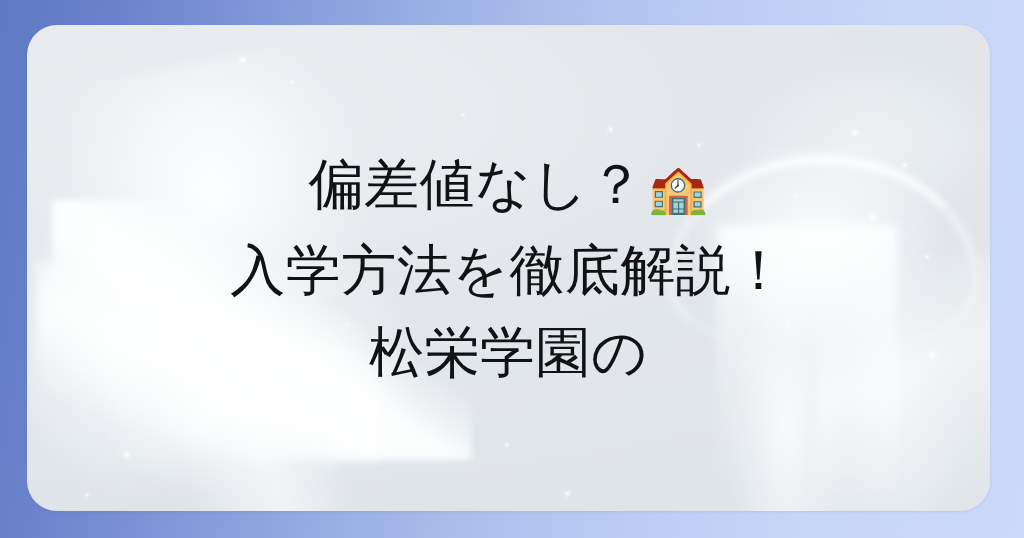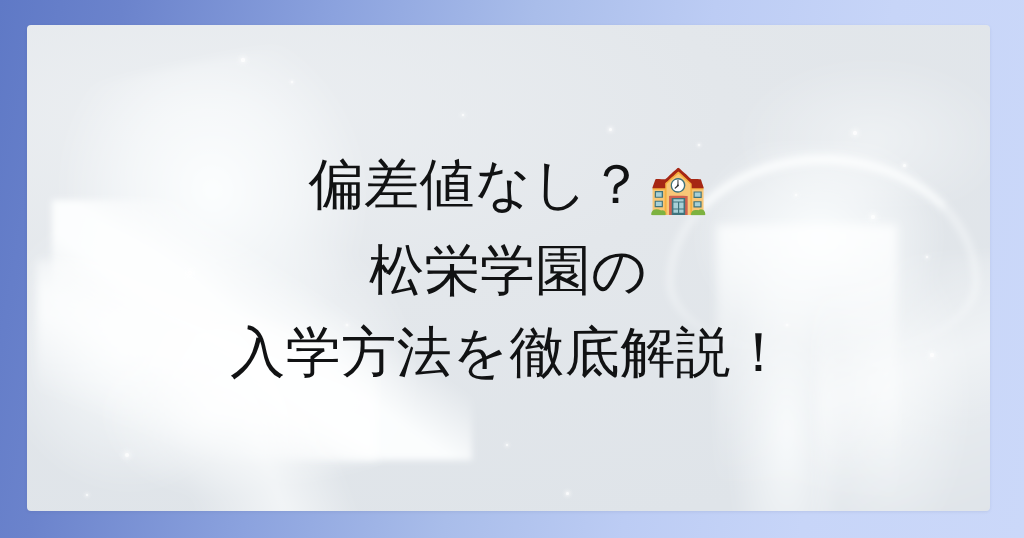--- a/index.html
+++ b/index.html
@@ -29,21 +29,21 @@
         #cbd8f9 100%);
   }
 
   
   #content-card {
     position: absolute;
     left: 27px;
     top: 25px;
     width: 963px;
     height: 486px;
-    border-radius: 4px;
+    border-radius: 30px;
     overflow: hidden;
     background:
       radial-gradient(120% 90% at 18% 18%, #eceff2 0%, #e3e7eb 45%, #dfe4e9 100%);
     box-shadow: 0 1px 3px rgba(60,70,110,0.10);
   }
 
   
   .smoke {
     position: absolute;
     pointer-events: none;
@@ -201,18 +201,18 @@
         <div class="particle" style="left: 898.6px; top: 230.6px; width: 2.8px; height: 2.8px; opacity: 0.85; box-shadow: rgba(255, 255, 255, 0.8) 0px 0px 3.5px 1.12px;"></div>
         <div class="particle" style="left: 758.8px; top: 298.8px; width: 2.4px; height: 2.4px; opacity: 0.85; box-shadow: rgba(255, 255, 255, 0.8) 0px 0px 3px 0.96px;"></div>
         <div class="particle" style="left: 903.4px; top: 328.4px; width: 3.2px; height: 3.2px; opacity: 0.85; box-shadow: rgba(255, 255, 255, 0.8) 0px 0px 4px 1.28px;"></div>
         <div class="particle" style="left: 478.7px; top: 418.7px; width: 2.6px; height: 2.6px; opacity: 0.85; box-shadow: rgba(255, 255, 255, 0.8) 0px 0px 3.25px 1.04px;"></div>
         <div class="particle" style="left: 538.5px; top: 466.5px; width: 3px; height: 3px; opacity: 0.85; box-shadow: rgba(255, 255, 255, 0.8) 0px 0px 3.75px 1.2px;"></div>
         <div class="particle" style="left: 318.8px; top: 298.8px; width: 2.4px; height: 2.4px; opacity: 0.85; box-shadow: rgba(255, 255, 255, 0.8) 0px 0px 3px 0.96px;"></div>
       </div>
 
     <div id="headline">
       <span class="headline-line"><span>偏差値なし？</span><span id="school-emoji">🏫</span></span>
+      <span class="headline-line">入学方法を徹底解説！</span>
       <span class="headline-line">松栄学園の</span>
-      <span class="headline-line">入学方法を徹底解説！</span>
     </div>
 
   </div>
 </div>
 
 </body></html>

